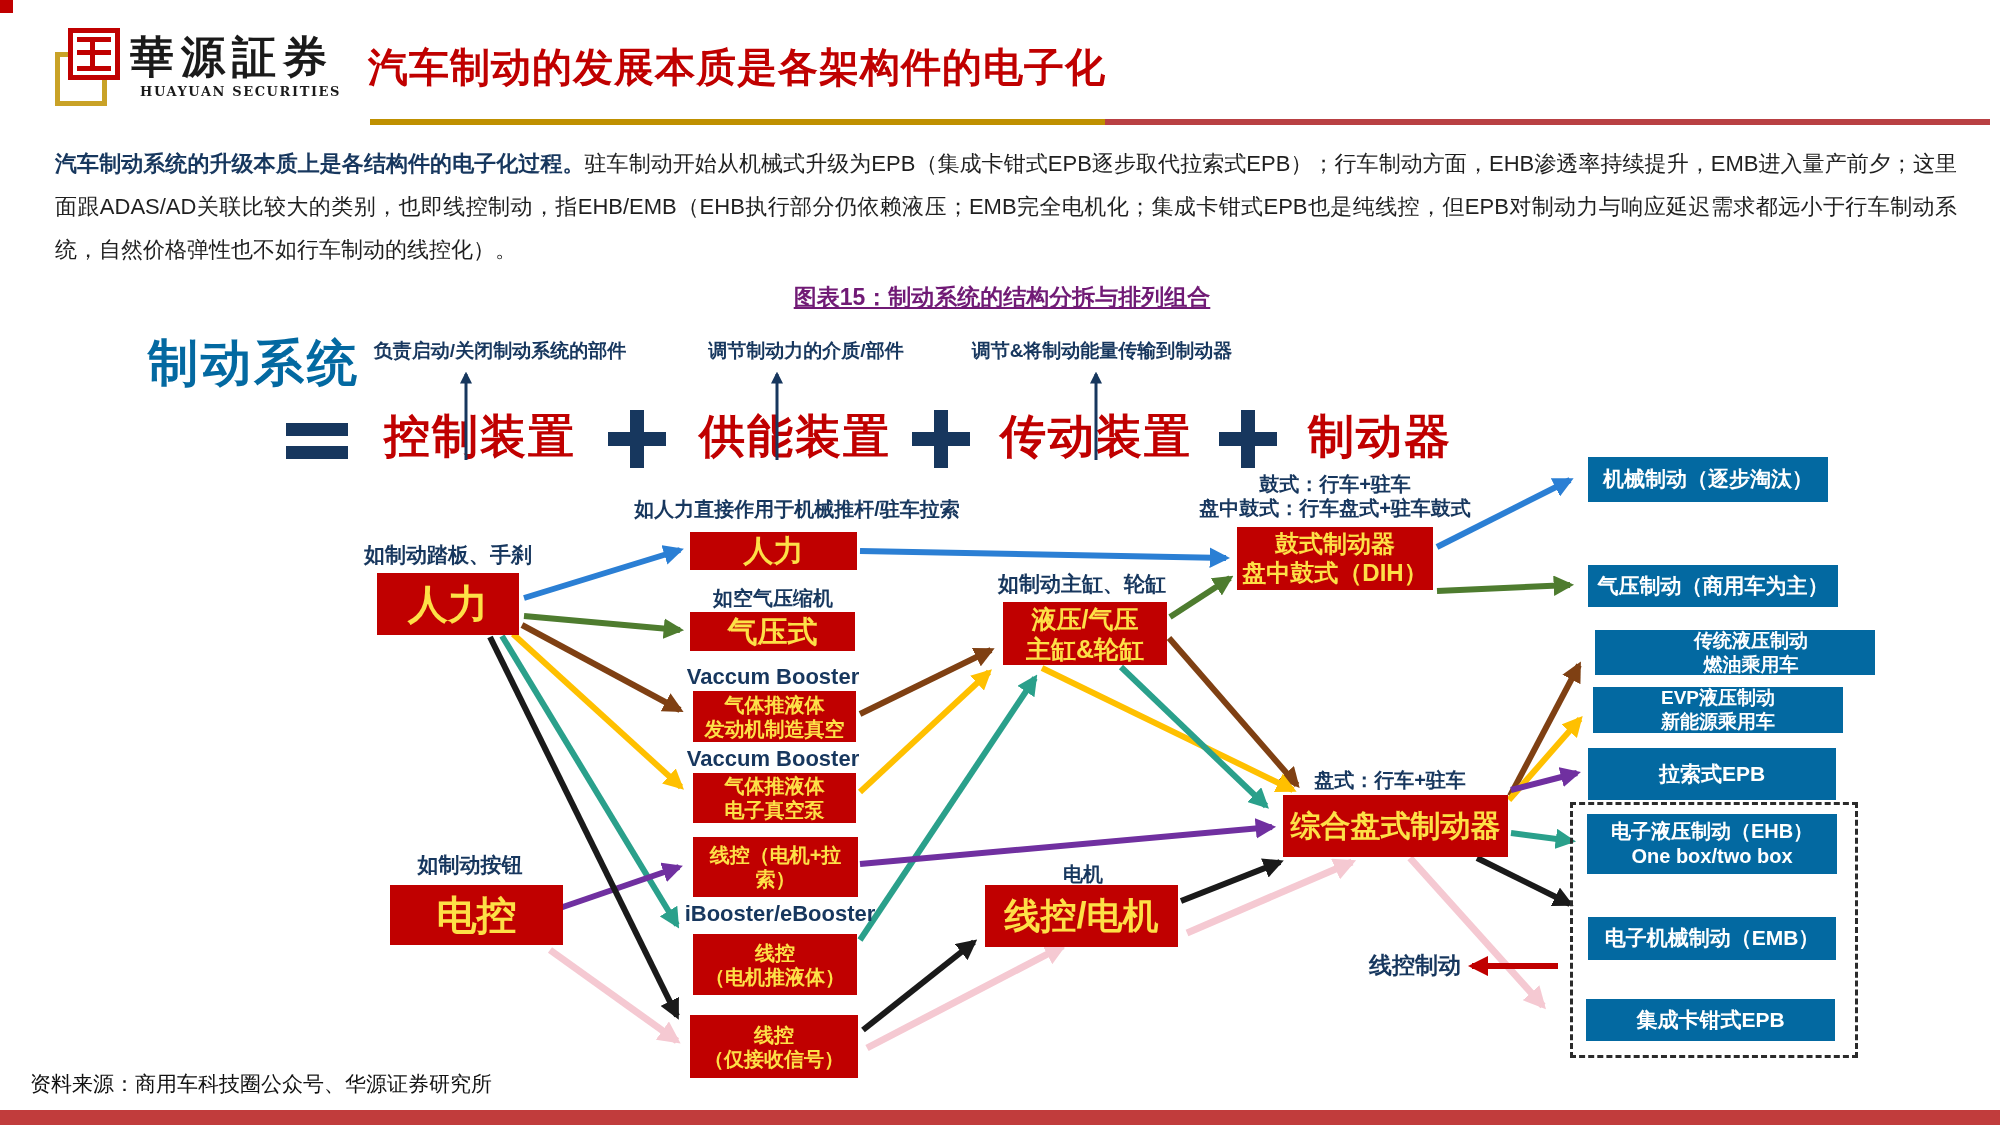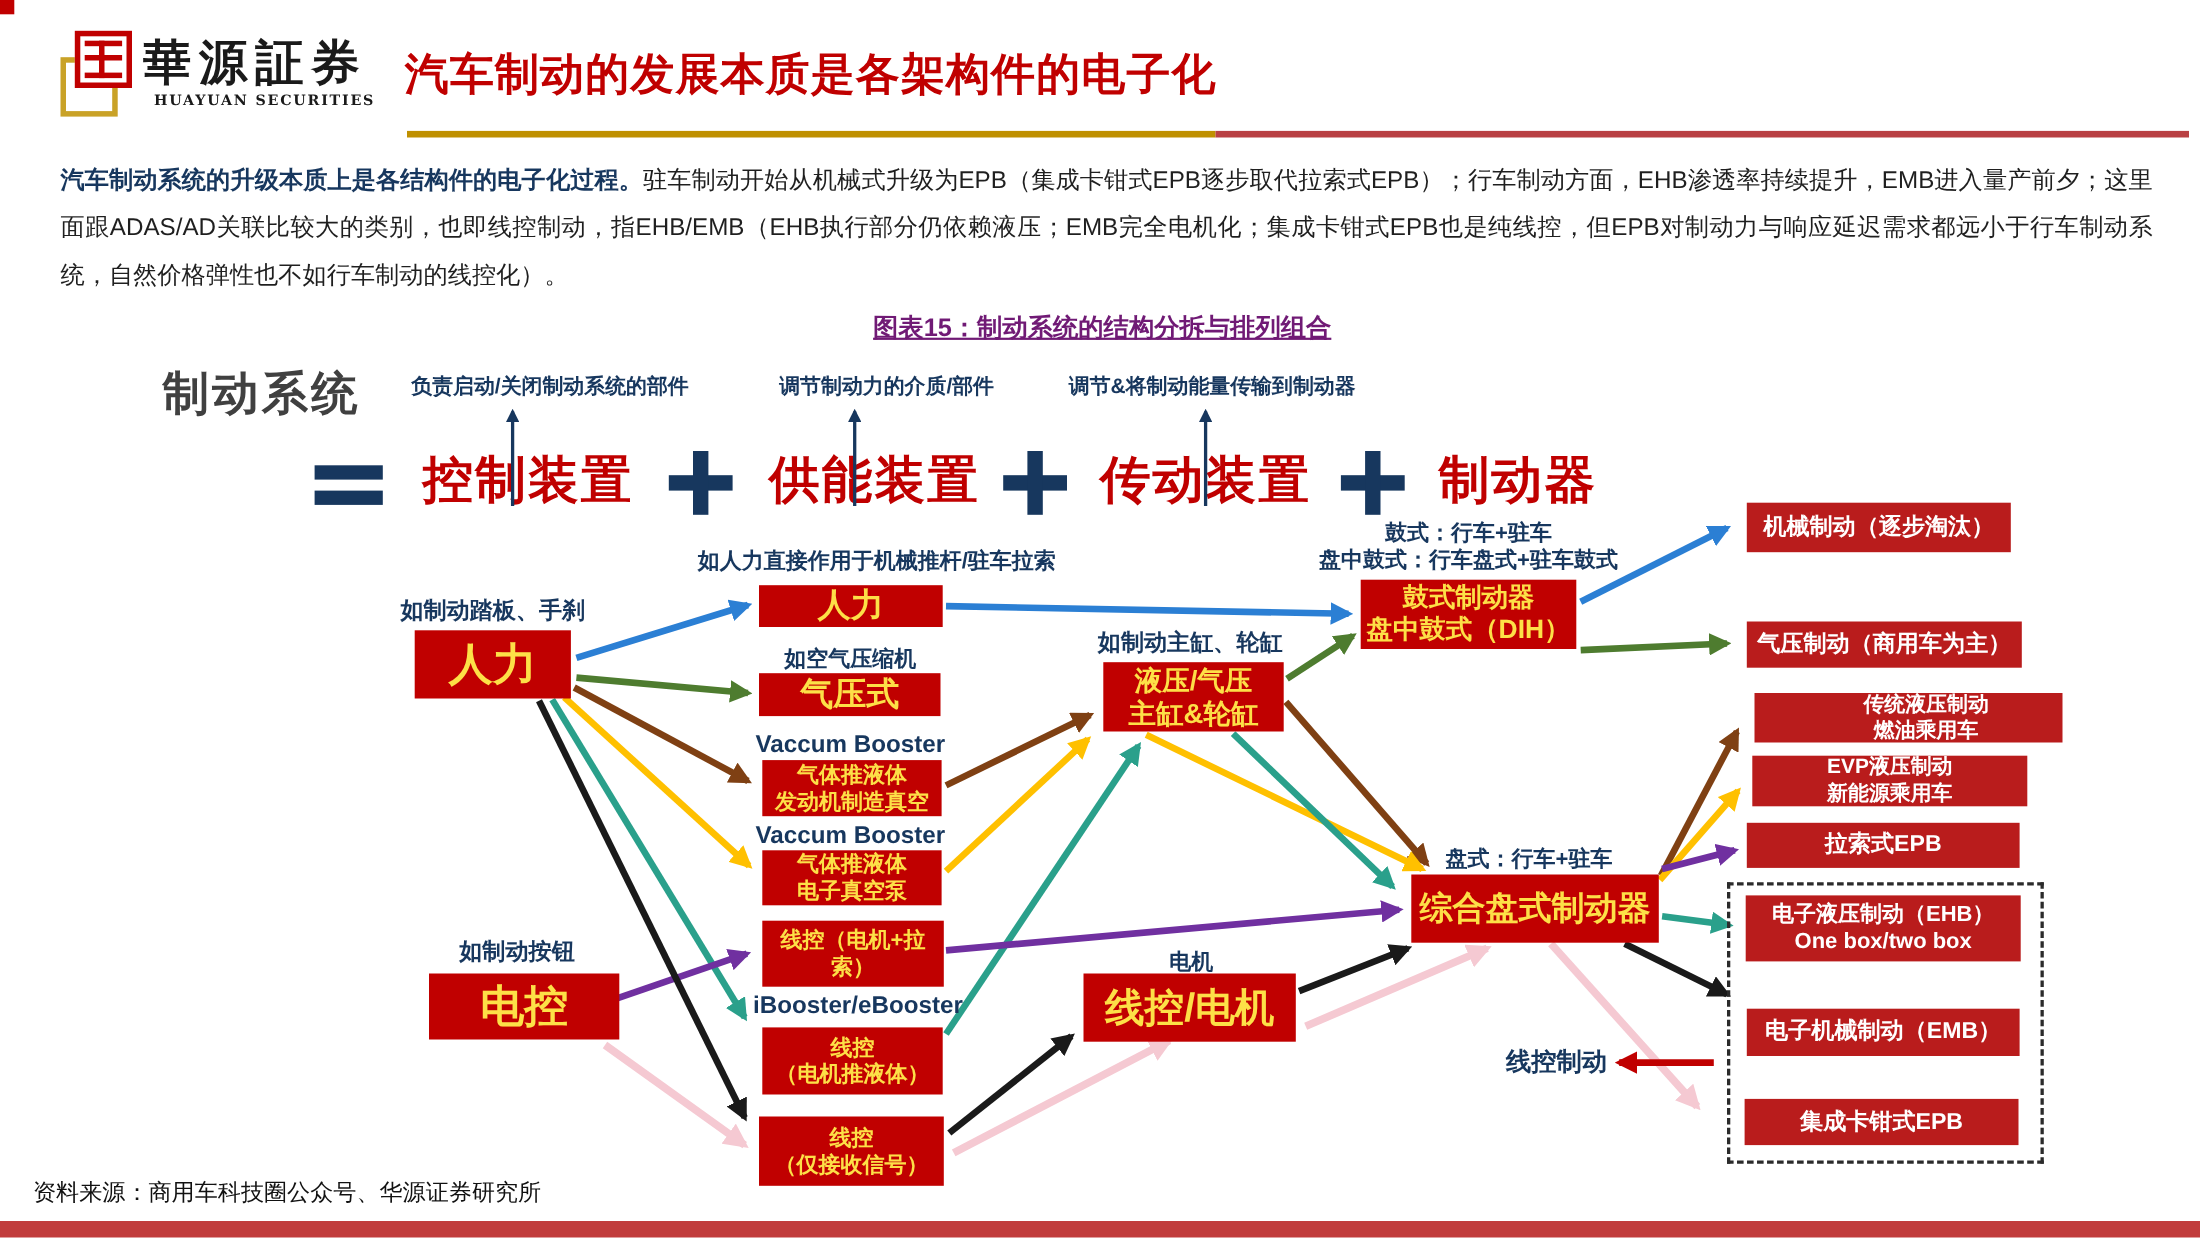--- a/index.html
+++ b/index.html
@@ -25,35 +25,35 @@
   .rule-gold{left:370px;top:119px;width:735px;height:6px;background:#BF9000;}
   .rule-red{left:1105px;top:119px;width:885px;height:6px;background:#B94043;}
   
   .intro{left:55px;top:142px;width:1902px;font-size:22px;line-height:43px;color:#1f1f1f;
          text-align:justify;}
   .intro b{color:#17375E;}
   
   .fig-caption{left:1002px;top:282px;transform:translateX(-50%);font-size:23px;font-weight:700;
                color:#701a75;text-decoration:underline;white-space:nowrap;}
   
-  .subject{left:148px;top:330px;font-size:42px;font-weight:900;color:#404040;letter-spacing:3px;}
+  .subject{left:148px;top:330px;font-size:50px;font-weight:900;color:#0369a1;letter-spacing:3px;}
   .term{top:406px;transform:translateX(-50%);font-size:46px;font-weight:900;color:#C00000;
         letter-spacing:2px;white-space:nowrap;}
   .eq-note{top:338px;transform:translateX(-50%);font-size:19px;font-weight:700;color:#17375E;
            white-space:nowrap;}
   .eq-equals{left:286px;top:420px;width:62px;height:42px;}
   .eq-equals::before,.eq-equals::after{content:"";position:absolute;left:0;width:62px;height:13px;background:#17375E;}
   .eq-equals::before{top:3px;} .eq-equals::after{bottom:3px;}
   .eq-plus{top:410px;width:58px;height:58px;}
   .eq-plus::before{content:"";position:absolute;left:0;top:22px;width:58px;height:14px;background:#17375E;}
   .eq-plus::after{content:"";position:absolute;left:22px;top:0;width:14px;height:58px;background:#17375E;}
   
   .rbox{background:#C00000;color:#fde047;font-weight:800;display:flex;align-items:center;
         justify-content:center;text-align:center;white-space:pre-line;line-height:1.2;z-index:3;}
-  .nbox{background:#b91c1c;color:#fff;font-weight:700;display:flex;align-items:center;
+  .nbox{background:#0369a1;color:#fff;font-weight:700;display:flex;align-items:center;
         justify-content:center;text-align:center;white-space:pre-line;line-height:1.25;z-index:3;}
   .nlabel{transform:translateX(-50%);font-weight:700;color:#17375E;white-space:nowrap;z-index:4;}
   .dashed-box{left:1570px;top:802px;width:282px;height:250px;border:3px dashed #2b2b2b;z-index:2;}
   #arrows{left:0;top:0;z-index:1;}
   
   .source{left:30px;top:1070px;font-size:21px;color:#111;}
   .bottom-bar{left:0;top:1110px;width:2000px;height:15px;background:#C13C3C;}
 </style>
 </head>
 <body>
@@ -212,21 +212,21 @@
 <div class="abs rbox" style="left:1283px;top:795px;width:225px;height:62px;font-size:30px;">综合盘式制动器</div>
 
 <div class="abs nlabel" style="left:1415px;top:950px;font-size:23px;">线控制动</div>
 
 <div class="abs nbox" style="left:1588px;top:457px;width:240px;height:45px;font-size:21px;">机械制动（逐步淘汰）</div>
 <div class="abs nbox" style="left:1588px;top:565px;width:250px;height:42px;font-size:21px;">气压制动（商用车为主）</div>
 <div class="abs nbox" style="left:1595px;top:630px;width:248px;height:45px;font-size:19px;padding-left:32px;">传统液压制动
 燃油乘用车</div>
 <div class="abs nbox" style="left:1593px;top:687px;width:250px;height:46px;font-size:19px;">EVP液压制动
 新能源乘用车</div>
-<div class="abs nbox" style="left:1588px;top:748px;width:248px;height:41px;font-size:21px;">拉索式EPB</div>
+<div class="abs nbox" style="left:1588px;top:748px;width:248px;height:52px;font-size:21px;">拉索式EPB</div>
 <div class="abs dashed-box"></div>
 <div class="abs nbox" style="left:1587px;top:814px;width:250px;height:60px;font-size:20px;">电子液压制动（EHB）
 One box/two box</div>
 <div class="abs nbox" style="left:1588px;top:917px;width:248px;height:43px;font-size:21px;">电子机械制动（EMB）</div>
 <div class="abs nbox" style="left:1586px;top:999px;width:249px;height:42px;font-size:21px;">集成卡钳式EPB</div>
 
 <div class="abs source">资料来源：商用车科技圈公众号、华源证券研究所</div>
 <div class="abs bottom-bar"></div>
 
 </body></html>

